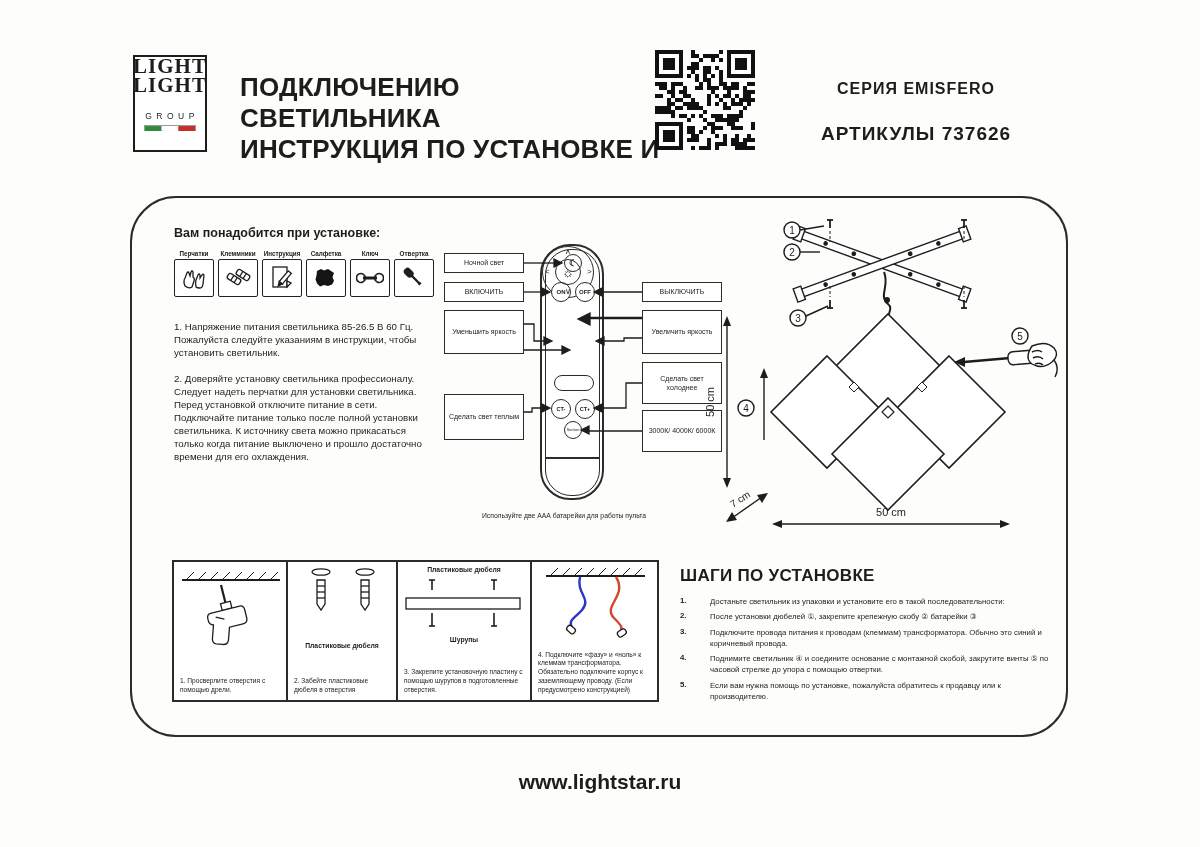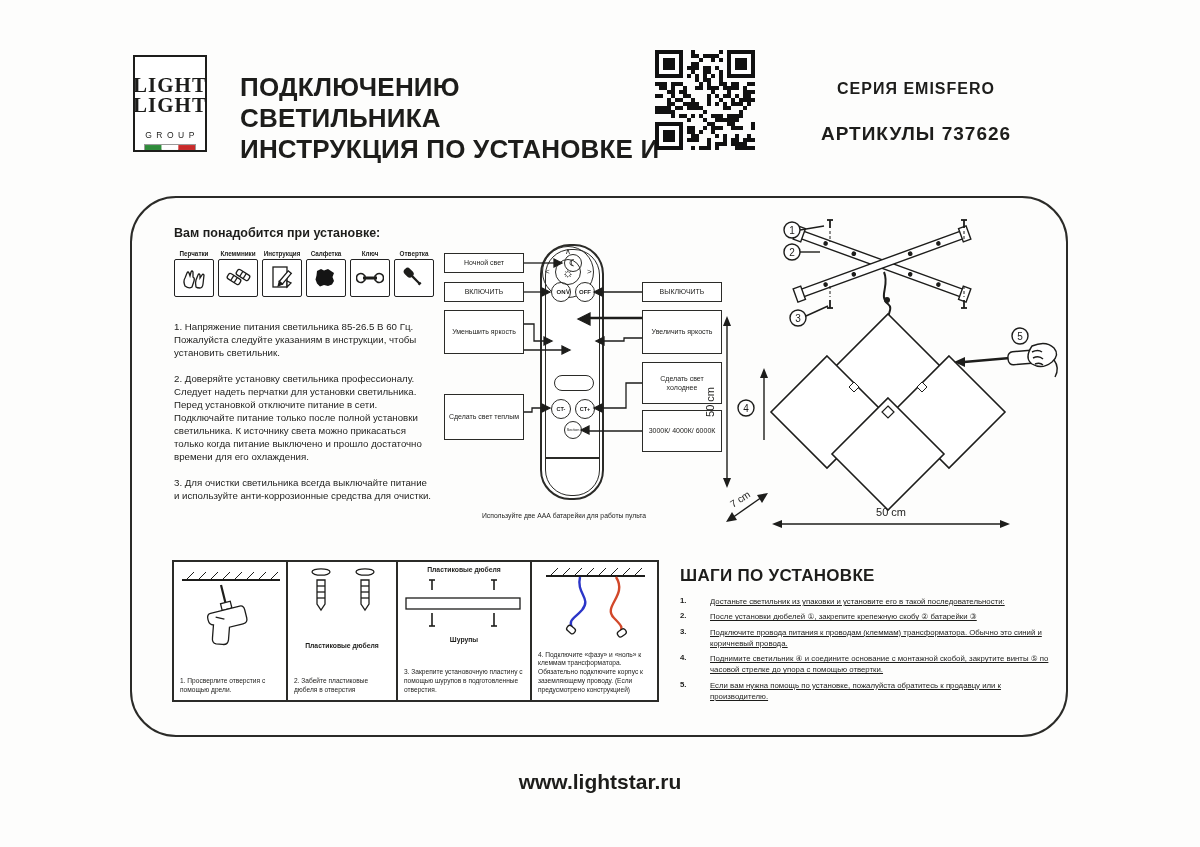--- a/index.html
+++ b/index.html
@@ -2,21 +2,21 @@
 <html><head>
 <meta charset="utf-8">
 <style>
   * { margin:0; padding:0; box-sizing:border-box; }
   body { background:#e9e9e7; font-family:"Liberation Sans",sans-serif; }
   .page { position:relative; width:1200px; height:847px; background:#fdfdfc; color:#1d1d1b; overflow:hidden; margin:0 auto; }
   .abs { position:absolute; }
 
   
   .logo-box { left:133px; top:55px; width:74px; height:97px; border:2px solid #1d1d1b;
-    display:flex; flex-direction:column; align-items:center; justify-content:flex-end; background:#fff; }
+    display:flex; flex-direction:column; align-items:center; justify-content:flex-start; background:#fff; }
   .logo-word { font-family:"Liberation Serif",serif; font-weight:700; font-size:21px; line-height:.92; letter-spacing:1px; }
   .logo-group { font-size:8.5px; letter-spacing:4.5px; margin:15px 0 0 4px; }
   .logo-flag { width:52px; height:6px; margin-top:4px; display:flex; border:.5px solid #999; }
   .logo-flag svg { display:block; }
   .doc-title { left:240px; top:72px; width:420px; font-size:26px; font-weight:700; line-height:1.2; letter-spacing:.2px; }
   .qr { left:655px; top:50px; width:100px; height:100px; }
   .series-wrap { left:788px; top:80px; width:256px; text-align:center; }
   .series-line1 { font-size:16px; font-weight:700; letter-spacing:1px; }
   .series-line2 { font-size:19px; font-weight:700; letter-spacing:1px; margin-top:25px; }
 
@@ -74,21 +74,21 @@
   .panel-caption { position:absolute; left:6px; right:4px; bottom:5px; font-size:6.6px; line-height:1.35; }
   .panel-art { position:absolute; left:0; top:0; }
   .mini-label { font-size:6.8px; font-weight:700; text-align:center; }
 
   
   .steps { left:548px; top:368px; width:372px; }
   .steps-heading { font-size:17px; font-weight:700; letter-spacing:.3px; }
   .steps-list { margin-top:10px; display:flex; flex-direction:column; gap:4px; }
   .step { display:flex; }
   .step-num { width:30px; font-size:7.8px; font-weight:700; }
-  .step-text { flex:1; font-size:7.8px; line-height:1.45;text-decoration:underline; }
+  .step-text { flex:1; font-size:7.8px; line-height:1.45; }
 
   .footer-url { left:0; right:0; top:770px; text-align:center; font-size:21px; font-weight:700; }
 
   svg text { font-family:"Liberation Sans",sans-serif; fill:#1d1d1b; }
 </style>
 </head>
 <body>
 
 <div class="page">
 
@@ -397,21 +397,20 @@
               <line x1="12.5" y1="22" x2="15.5" y2="22" stroke-width="2.2"></line>
             </g>
           </svg>
         </div>
       </div>
     </div>
 
     <div class="abs notes">
       <p>1. Напряжение питания светильника 85-26.5 В 60 Гц. Пожалуйста следуйте указаниям в инструкции, чтобы установить светильник.</p>
       <p>2. Доверяйте установку светильника профессионалу. Следует надеть перчатки для установки светильника. Перед установкой отключите питание в сети. Подключайте питание только после полной установки светильника. К источнику света можно прикасаться только когда питание выключено и прошло достаточно времени для его охлаждения.</p>
-      <p>3. Для очистки светильника всегда выключайте питание и используйте анти-коррозионные средства для очистки.</p>
     </div>
 
     <div class="abs remote">
       <div class="rbtn btn-night">☾</div>
       <div class="rbtn btn-on">ON</div>
       <div class="rbtn btn-off">OFF</div>
       <div class="dpad">
         <span class="dpad-glyph g-up">∧</span>
         <span class="dpad-glyph g-down">∨</span>
         <span class="dpad-glyph g-left">&lt;</span>

